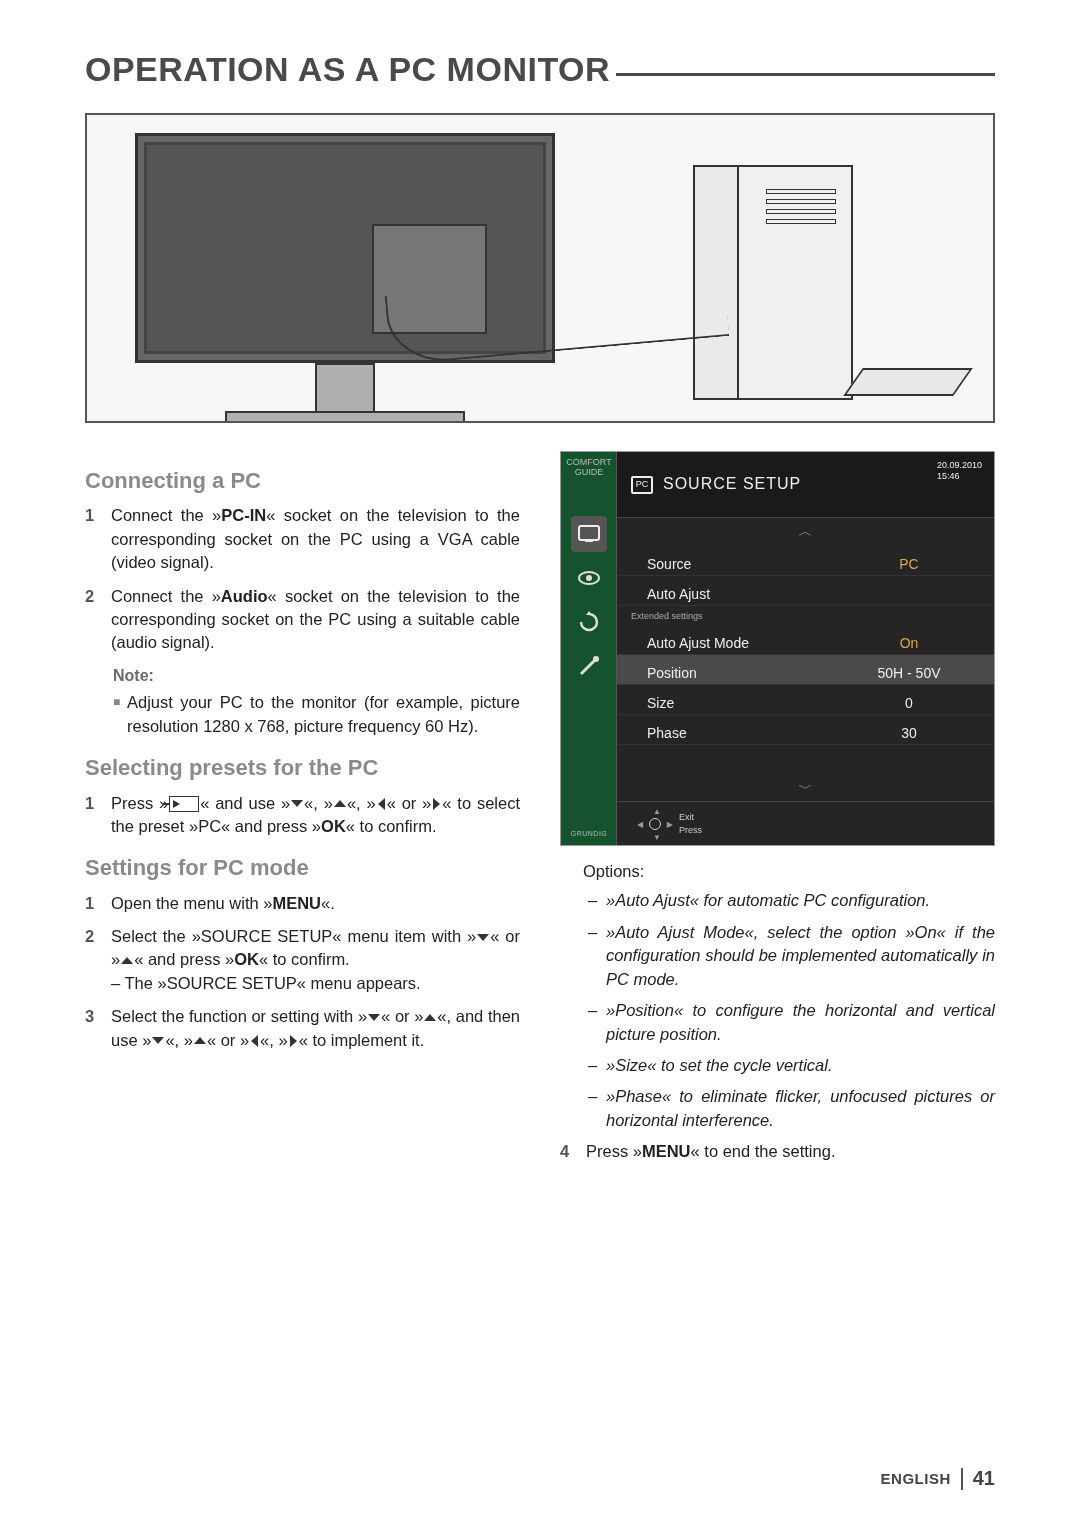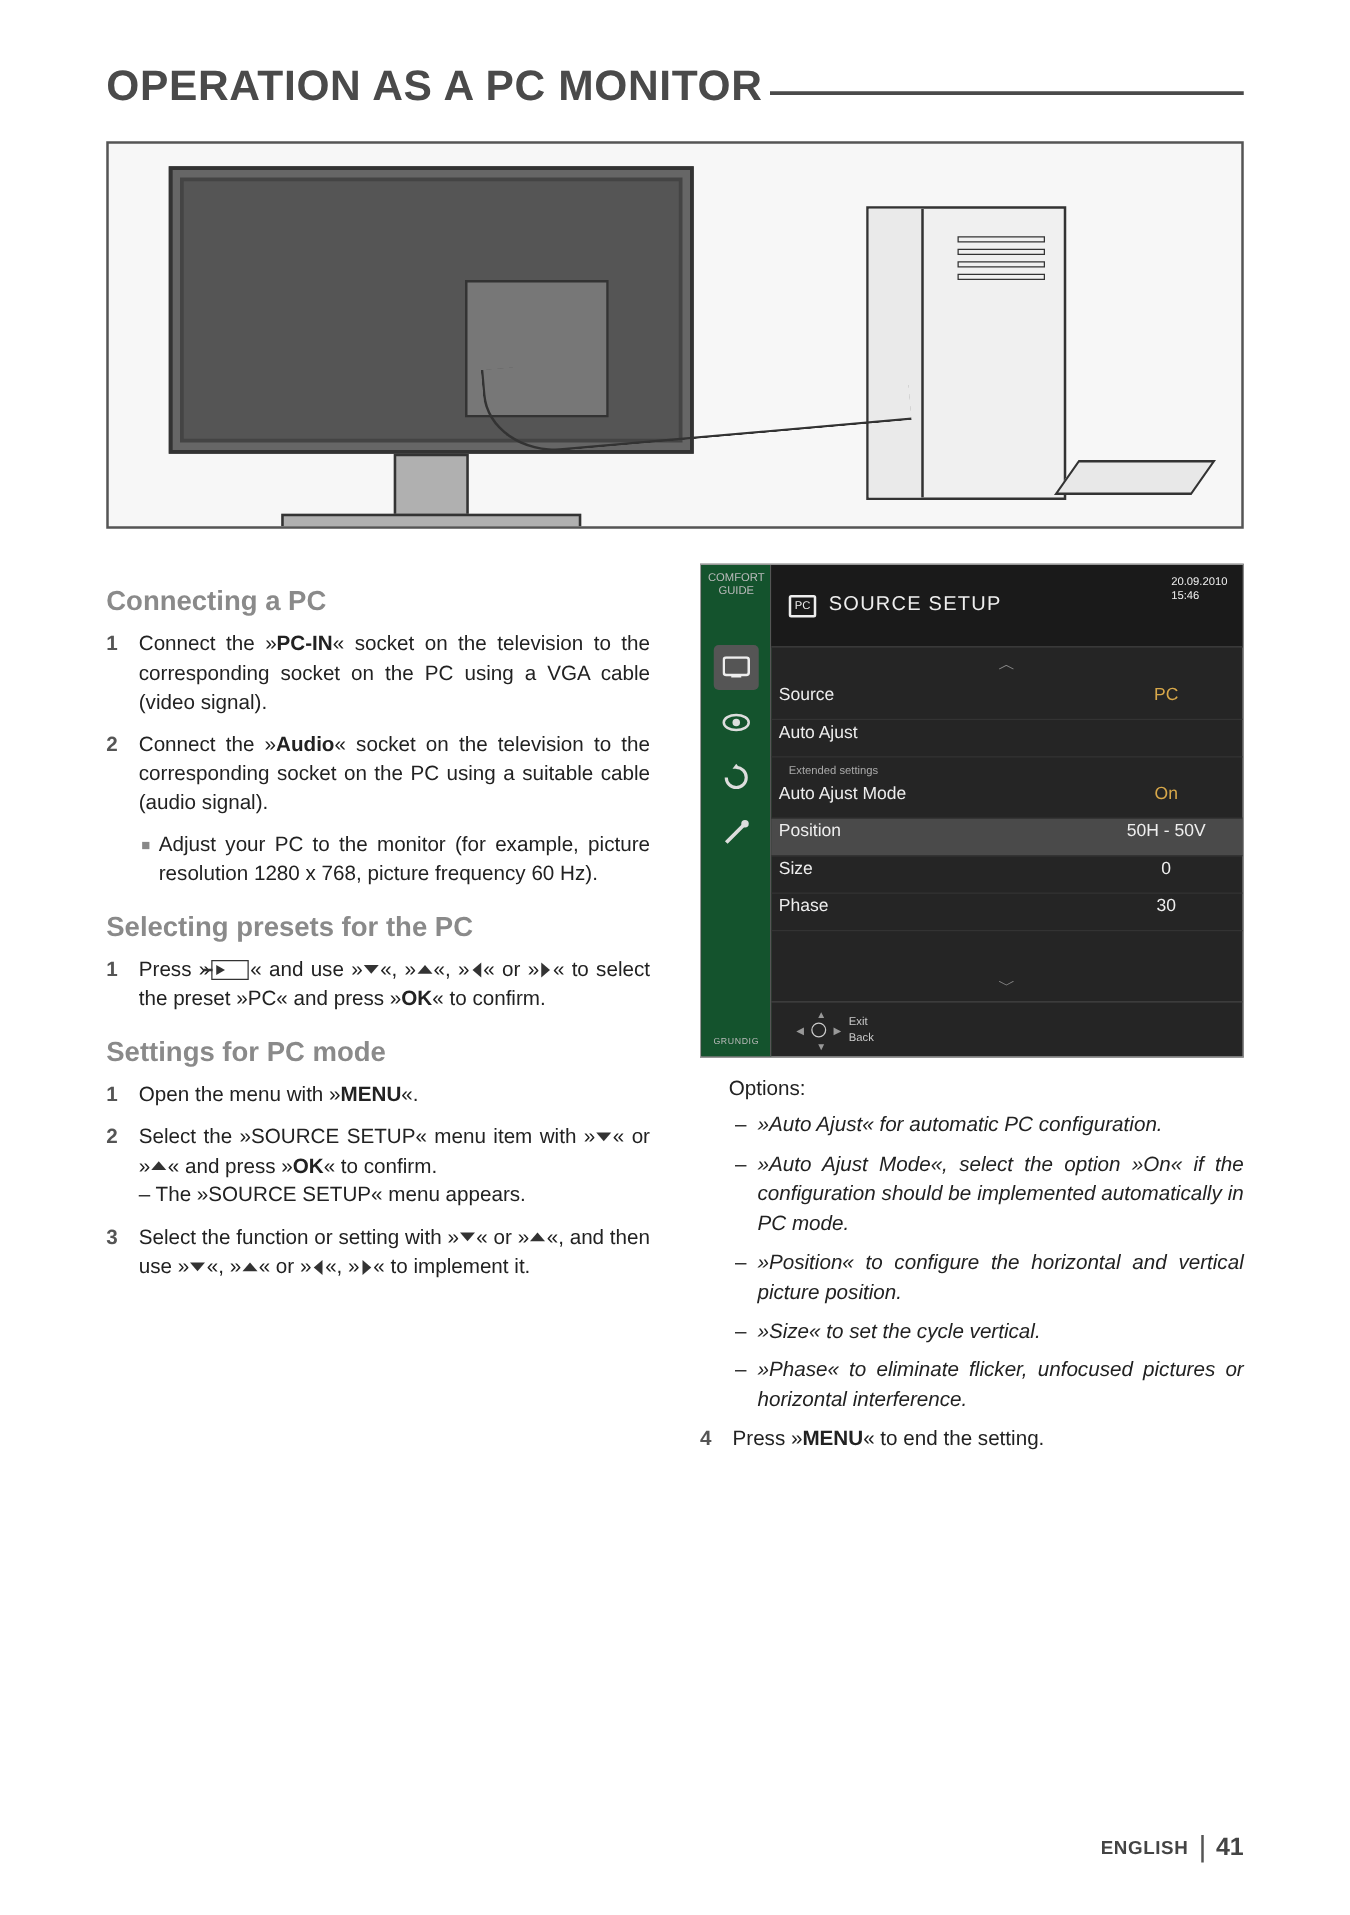--- a/index.html
+++ b/index.html
@@ -184,22 +184,22 @@
     position:absolute; right:12px; top:8px; font-size:9px; text-align:left; line-height:1.2;
   }
   .osd .scroll-up{
     position:absolute; left:56px; right:0; top:66px; height:28px;
     display:flex;align-items:center;justify-content:center;color:#888;
   }
   .osd .rows {
     position:absolute; left:56px; right:0; top:94px;
   }
   .osd .row {
-    display:flex; height:30px; align-items:flex-start;
-    padding:0 6px; border-bottom:1px solid #333;
+    display:flex; height:30px; align-items:flex-end;
+    padding:0 30px; border-bottom:1px solid #333;
   }
   .osd .row.sel { background:#4a4a4a; }
   .osd .row .k{flex:1;}
   .osd .row .v{width:110px;text-align:center;color:#d8a84a;}
   .osd .row .v.white{color:#eee;}
   .osd .ext {
     font-size:9px; color:#aaa; padding:4px 14px 2px;
   }
   .osd .scroll-dn{
     position:absolute; left:56px;right:0; bottom:44px; height:24px;
@@ -262,20 +262,21 @@
     <ol class="steps">
       <li>
         <span class="num">1</span>
         <span class="body">Connect the »<b>PC-IN</b>« socket on the television to the corresponding socket on the PC using a VGA cable (video signal).</span>
       </li>
       <li>
         <span class="num">2</span>
         <span class="body">Connect the »<b>Audio</b>« socket on the television to the corresponding socket on the PC using a suitable cable (audio signal).</span>
       </li>
     </ol>
+    <h3 class="note">Note:</h3>
     <div class="nbull">
       <span class="sq">■</span>
       <span class="body">Adjust your PC to the monitor (for example, picture resolution 1280 x 768, picture frequency 60 Hz).</span>
     </div>
 
     <h2 class="section">Selecting presets for the PC</h2>
     <ol class="steps">
       <li>
         <span class="num">1</span>
         <span class="body">
@@ -404,21 +405,21 @@
       <div class="footer">
         <div class="dpad">
           <span class="c"></span>
             <span class="u">▲</span>
             <span class="d">▼</span>
             <span class="l">◀</span>
             <span class="r">▶</span>
         </div>
         <div>
           <div>Exit</div>
-          <div>Back</div>
+          <div>Press</div>
         </div>
       </div>
     </div>
 
     <div style="margin-bottom:6px;">&nbsp;&nbsp;&nbsp;&nbsp;&nbsp;<span>Options:</span></div>
     <ul class="dash-list">
       <li>
           <span class="d">–</span>
           <span class="body">»Auto Ajust« for automatic PC configuration.</span>
         </li>

